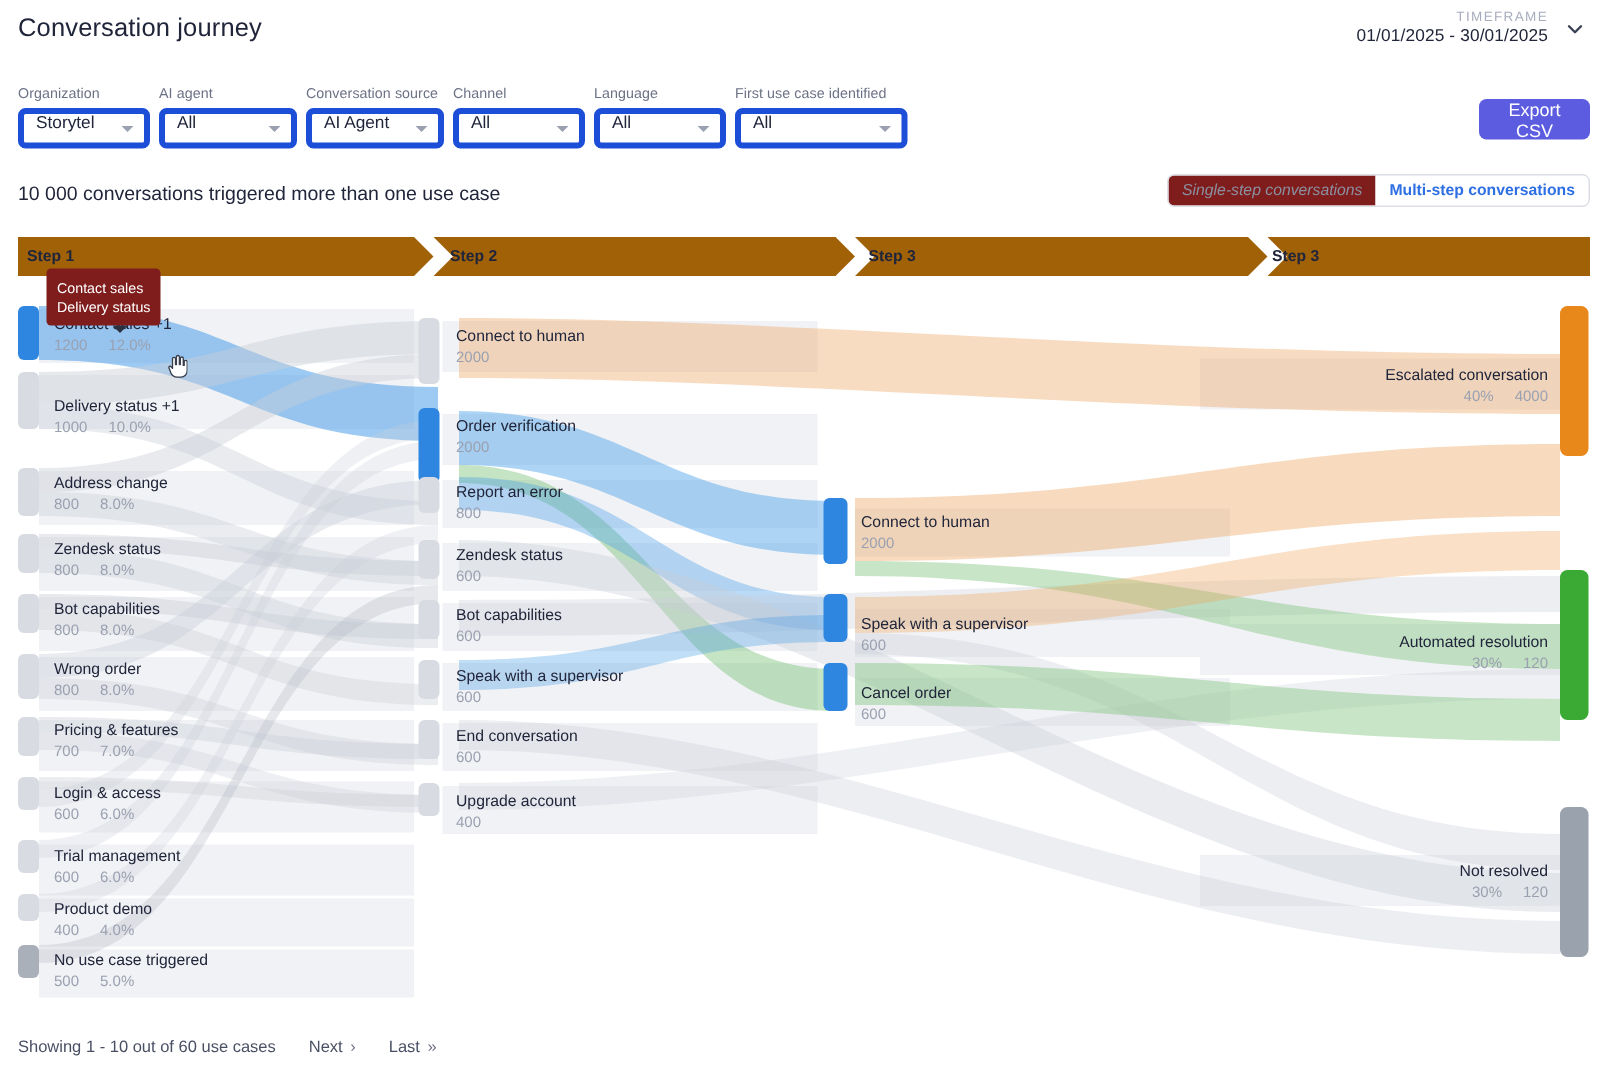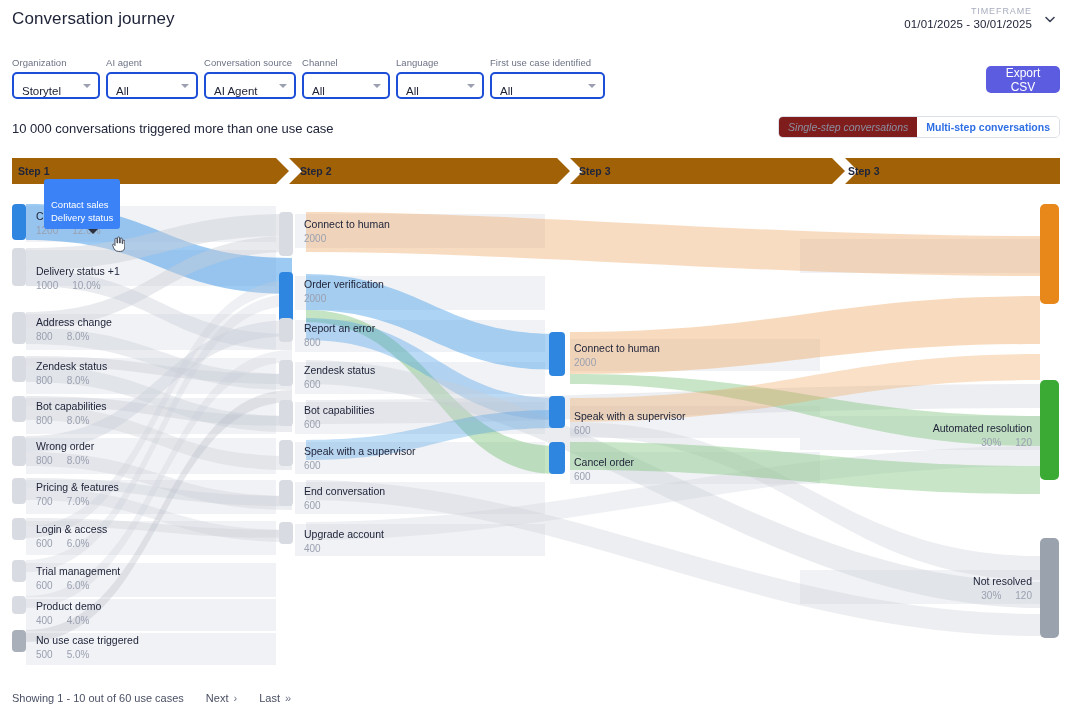--- a/index.html
+++ b/index.html
@@ -39,22 +39,22 @@
     display:flex; gap:6px;
   }
   .filter{ display:flex; flex-direction:column; }
   .filter .f-label{
     font-size:9.5px; color:#6c7285; margin-bottom:4px; white-space:nowrap;
     letter-spacing:.05px;
   }
   .f-select{
     position:relative;
     width:88px; height:27px;
-    border:2px solid #1d4ed8; border-radius:5px; background:#fff;
-    display:flex; align-items:flex-end; padding:0 8px;
+    border:4px solid #1d4ed8; border-radius:5px; background:#fff;
+    display:flex; align-items:flex-start; padding:0 8px;
     font-size:11.5px; color:#20253a;
   }
   .f-w-115{ width:115px; }
   .f-w-92{ width:92px; }
   .f-caret{
     position:absolute; right:7px; top:50%; transform:translateY(-50%);
     width:0;height:0;border-left:4px solid transparent;border-right:4px solid transparent;
     border-top:4.5px solid #9aa0b0;
   }
 
@@ -112,23 +112,23 @@
     font-size:10.5px; color:#20253a; white-space:nowrap; line-height:13px;
   }
   .node-label .nl-sub{
     font-size:10px; color:#9aa0b0; white-space:nowrap; line-height:13px; margin-top:1px;
   }
   .node-label.right{ text-align:right; }
   .nl-sub .sp{ display:inline-block; width:14px; }
 
   
   .tooltip{
-    position:absolute; left:44px; top:179px;
-    background:#3b82f6; color:#fff; border-radius:3px;
-    padding:20px 7px 5px 7px;
+    position:absolute; left:31px; top:179px;
+    background:#7f1d1d; color:#fff; border-radius:3px;
+    padding:8px 7px 5px 7px;
     font-size:9.5px; line-height:12.5px;
     white-space:nowrap; z-index:40;
   }
   .tooltip:after{
     content:""; position:absolute; left:44px; bottom:-5px;
     border-left:5px solid transparent; border-right:5px solid transparent;
     border-top:5px solid #2b313f;
   }
   .cursor-hand{
     position:absolute; left:111px; top:236px; width:14px; height:16px; z-index:41;
@@ -438,20 +438,24 @@
   </div>
   <div class="node-label" style="left:574px; top:226px">
     <div class="nl-title">Speak with a supervisor</div>
     <div class="nl-sub">600</div>
   </div>
   <div class="node-label" style="left:574px; top:272px">
     <div class="nl-title">Cancel order</div>
     <div class="nl-sub">600</div>
   </div>
 
+  <div class="node-label right" style="left:780px; width:252px; top:60px">
+    <div class="nl-title">Escalated conversation</div>
+    <div class="nl-sub"><span>40%</span><span class="sp"></span><span>4000</span></div>
+  </div>
   <div class="node-label right" style="left:780px; width:252px; top:238px">
     <div class="nl-title">Automated resolution</div>
     <div class="nl-sub"><span>30%</span><span class="sp"></span><span>120</span></div>
   </div>
   <div class="node-label right" style="left:780px; width:252px; top:391px">
     <div class="nl-title">Not resolved</div>
     <div class="nl-sub"><span>30%</span><span class="sp"></span><span>120</span></div>
   </div>
 </div>
 

